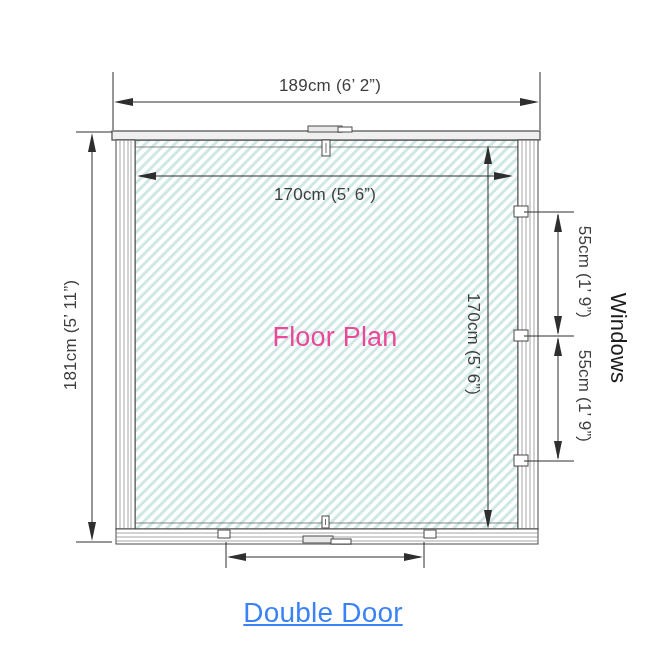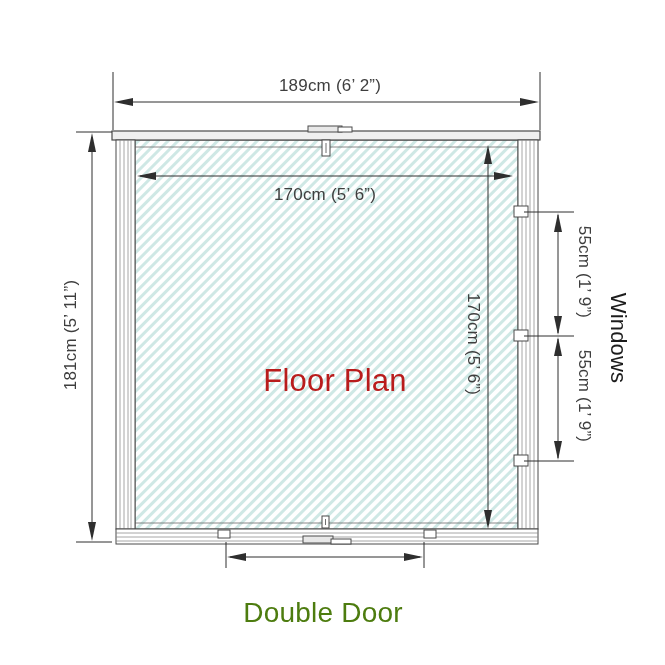--- a/index.html
+++ b/index.html
@@ -14,23 +14,23 @@
   .lbl{
     position:absolute;
     white-space:nowrap;
     transform:translate(-50%,-50%);
     color:#3e3e3e;
     font-size:17px;
     letter-spacing:0.2px;
   }
   .lbl.rot-cw{transform:translate(-50%,-50%) rotate(90deg);}
   .lbl.rot-ccw{transform:translate(-50%,-50%) rotate(-90deg);}
-  .lbl.big{font-size:28px;color:#4d7c0f;}
+  .lbl.big{font-size:28px;color:#3b82f6;text-decoration:underline;}
   .lbl.mid{font-size:22px;color:#1c1c1c;}
-  .lbl.title{font-size:31px;color:#b91c1c;margin-top:44px;}
+  .lbl.title{font-size:27px;color:#ec4899;}
 </style>
 </head>
 <body>
 
 <div class="stage">
 
   <svg width="665" height="665" viewBox="0 0 665 665">
     <defs>
       <pattern id="hatch" patternUnits="userSpaceOnUse" width="7" height="7" patternTransform="rotate(45)">
         <rect width="7" height="7" fill="#ffffff"></rect>

